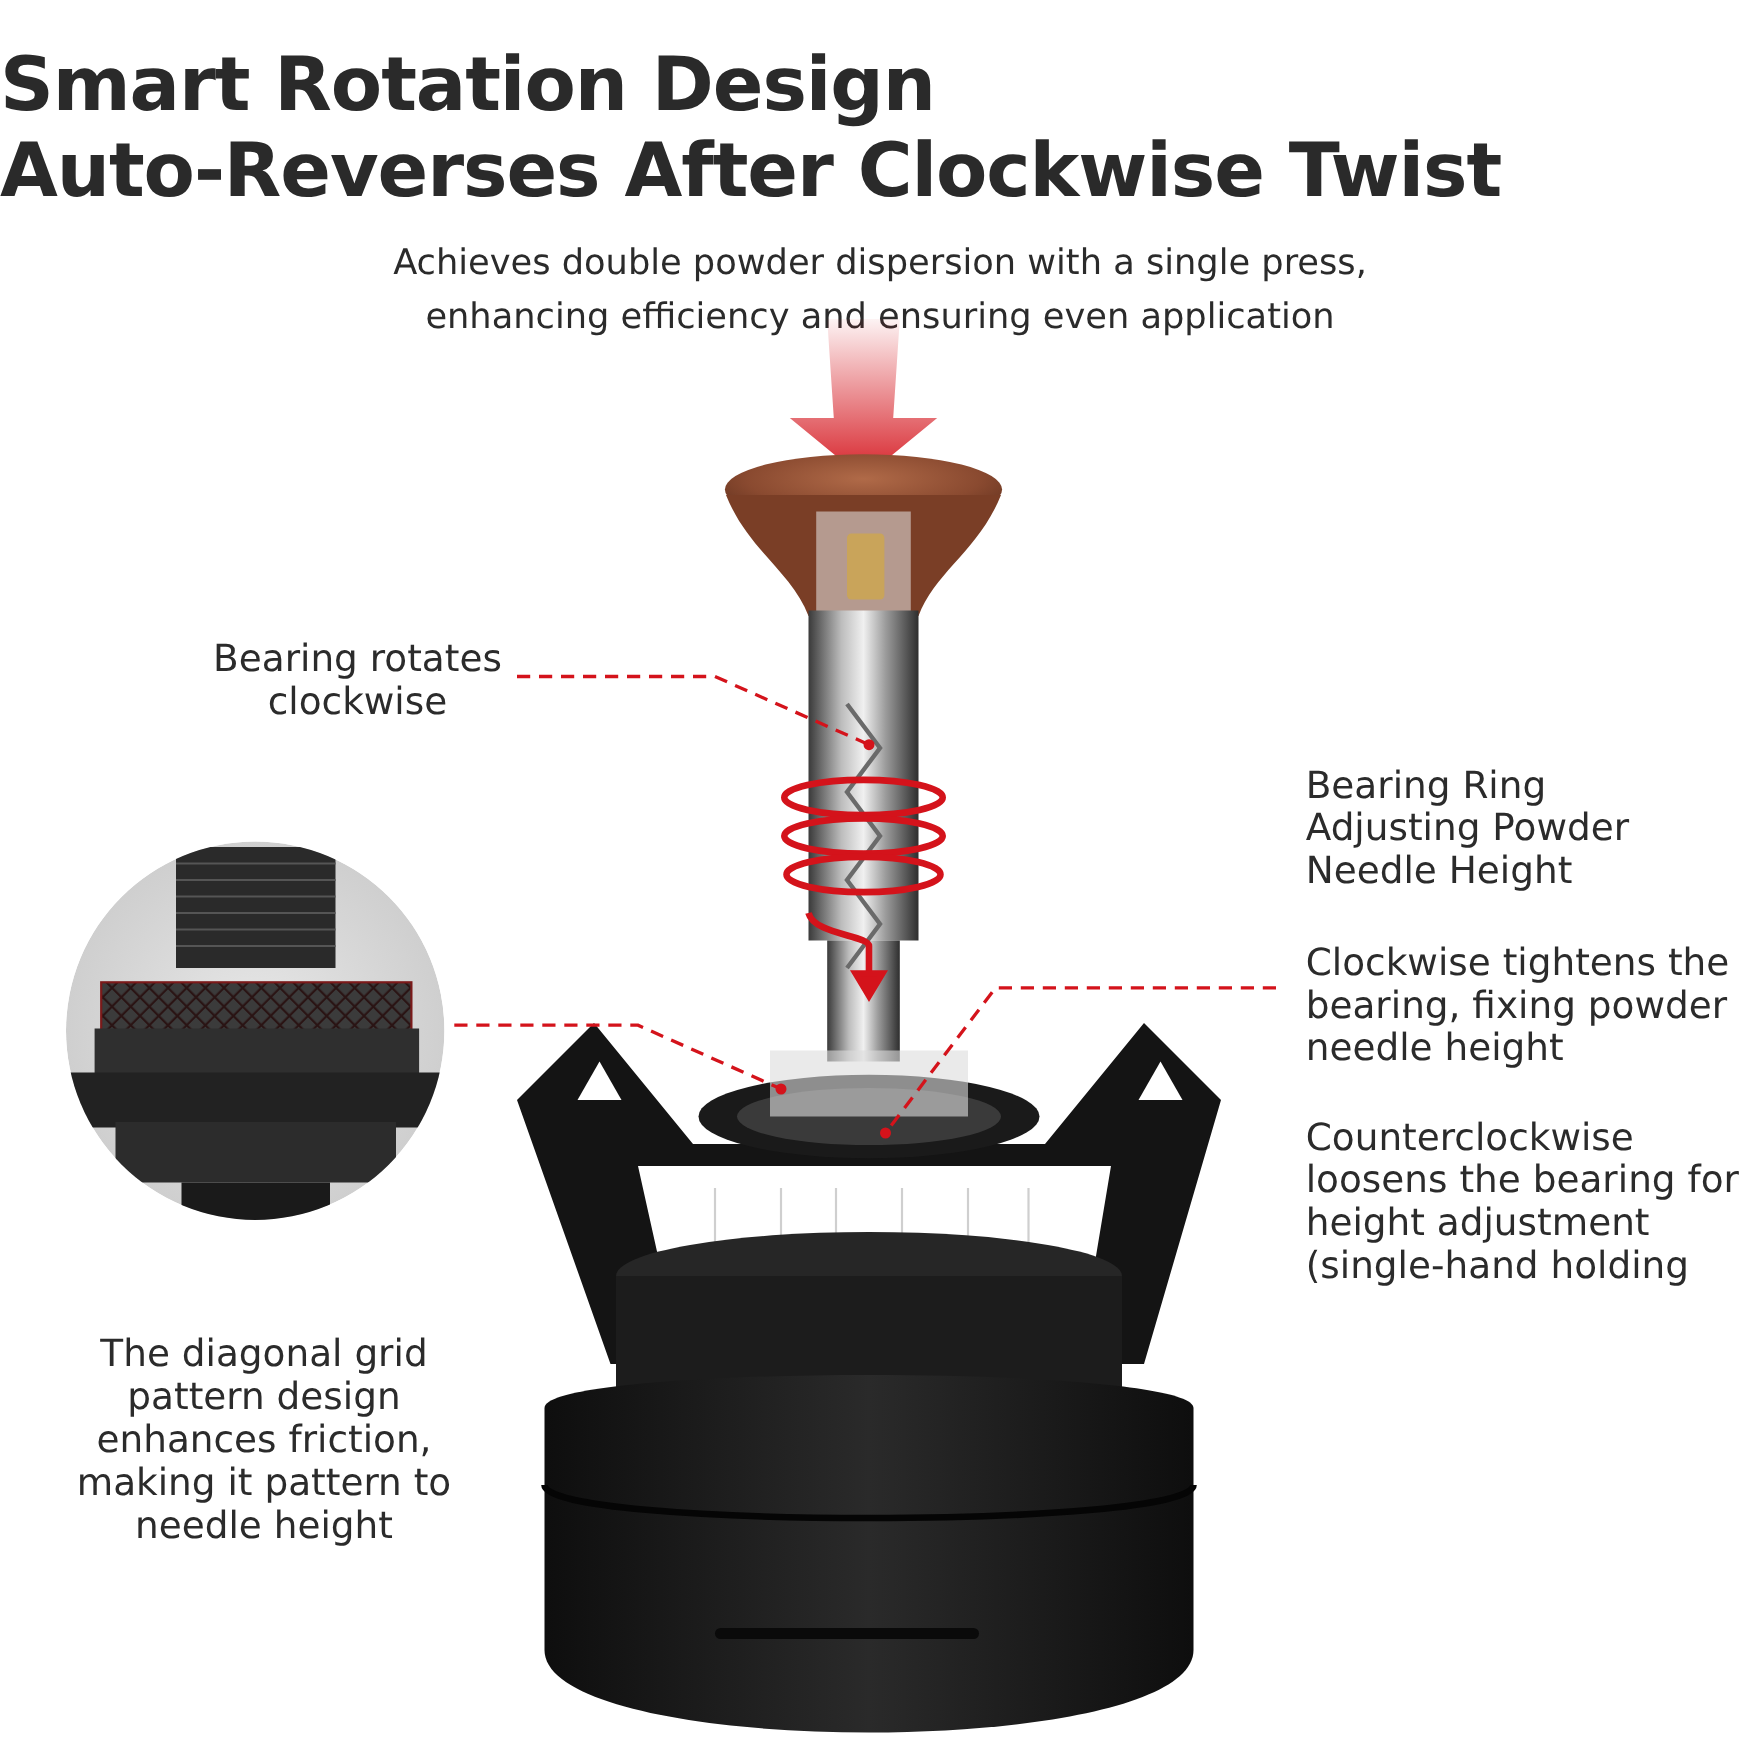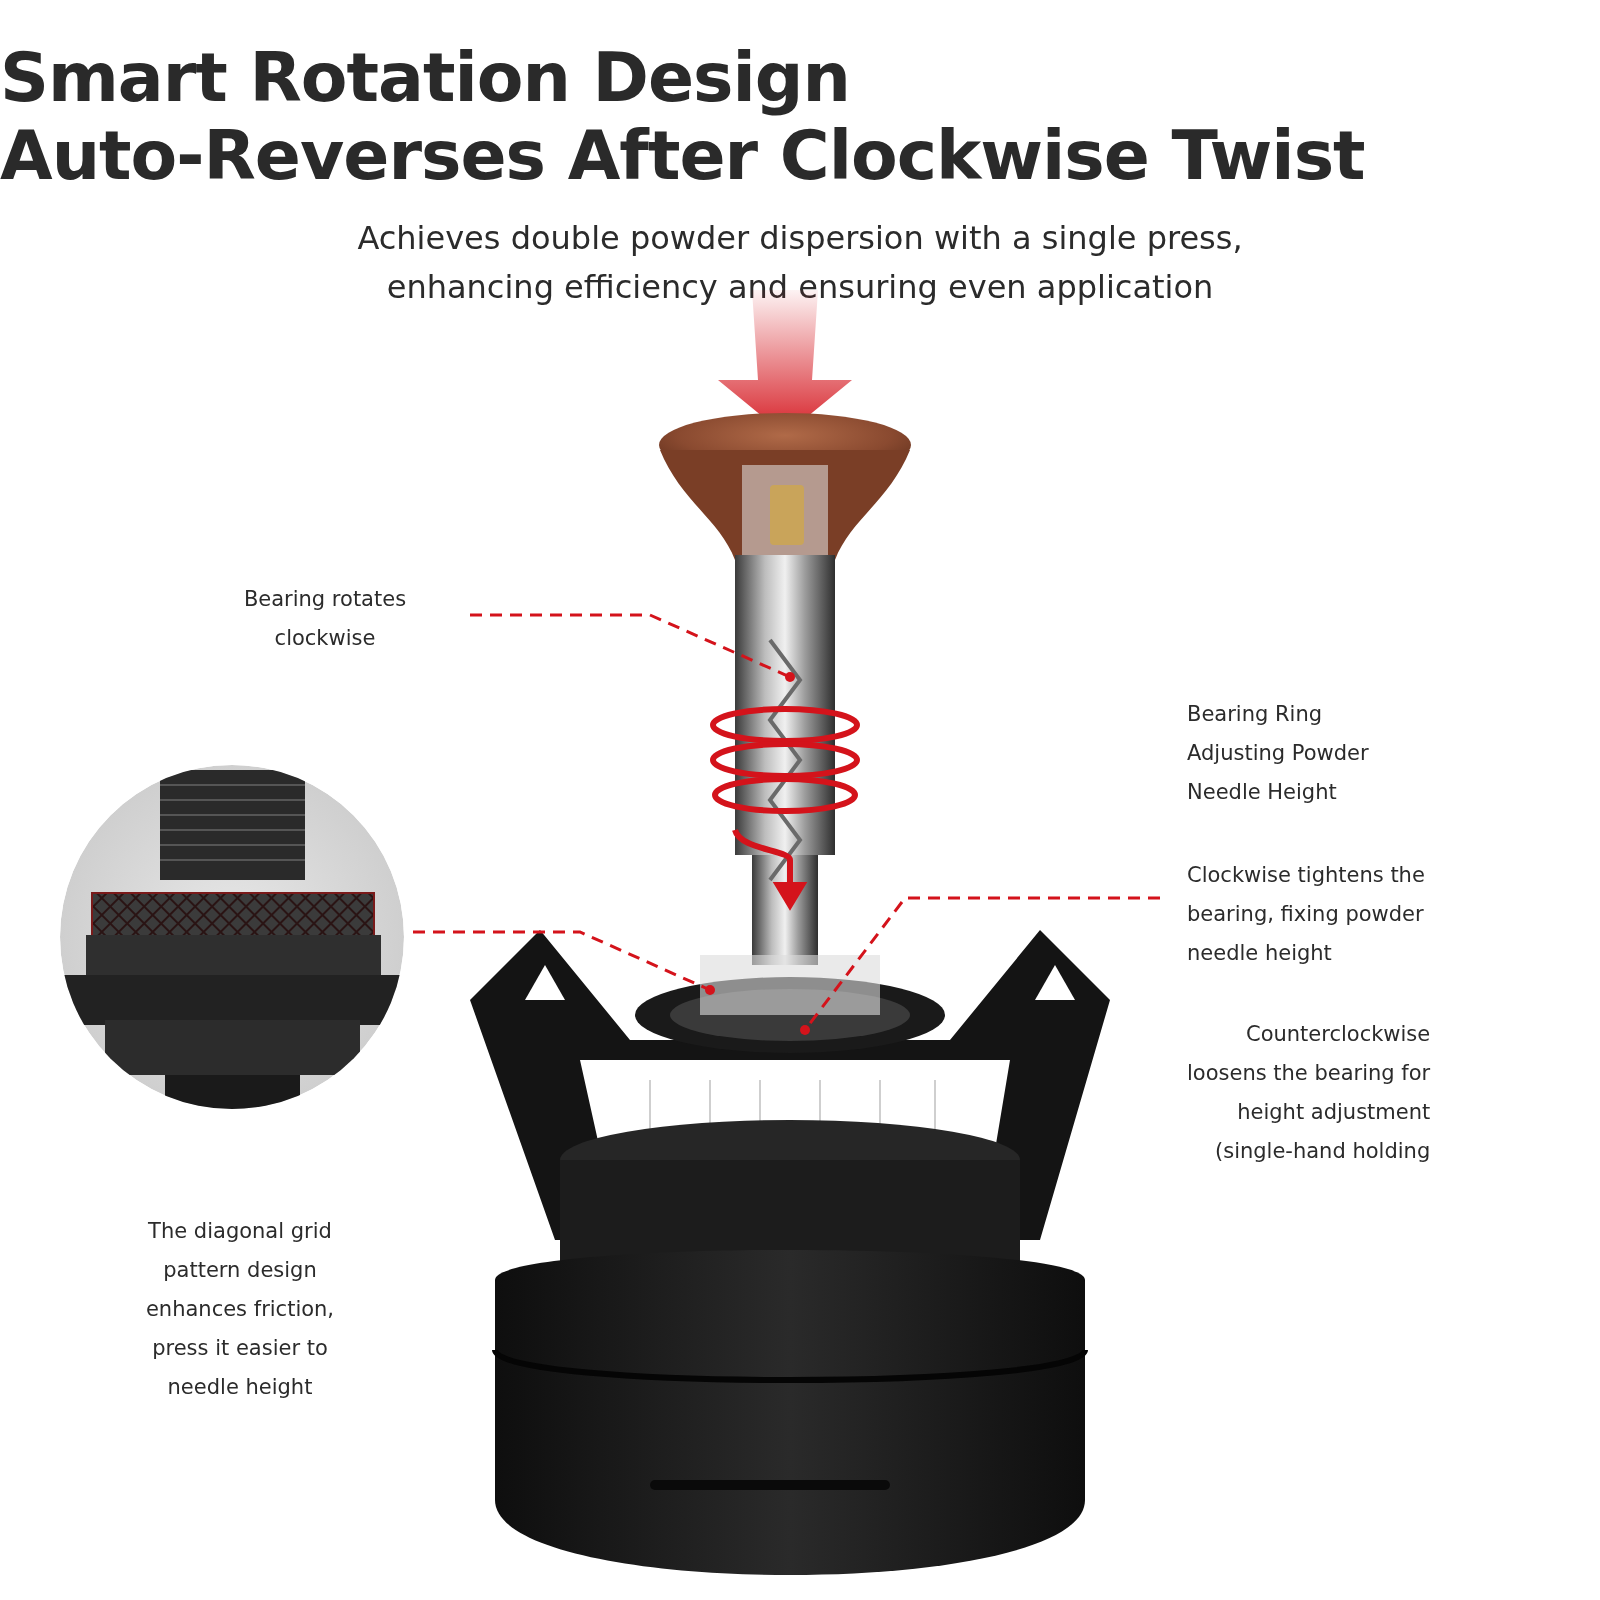--- a/index.html
+++ b/index.html
@@ -3,21 +3,21 @@
   <meta charset="utf-8">
   <style>
     html, body { margin: 0; padding: 0; background: #ffffff; }
     body { width: 1600px; height: 1600px; position: relative; overflow: hidden; font-family: "DejaVu Sans", sans-serif; color: #2b2b2b; }
     .title { position: absolute; left: 0; width: 1600px; font-family: "DejaVu Sans", sans-serif; font-weight: bold; color: #2a2a2a; letter-spacing: -1px; }
     .title.l1 { top: 38px; font-size: 68px; line-height: 80px; }
     .title.l2 { top: 116px; font-size: 68px; line-height: 80px; }
     .subtitle { position: absolute; left: 0; width: 1600px; text-align: center; font-size: 32px; line-height: 49px; color: #2b2b2b; font-weight: normal; }
     .subtitle.l1 { top: 214px; }
     .subtitle.l2 { top: 263px; }
-    .label { position: absolute; font-size: 21px; line-height: 39px; color: #2b2b2b; }
+    .label { position: absolute; font-size: 34px; line-height: 39px; color: #2b2b2b; }
     .label span { display: block; }
     .left-center { text-align: center; }
     svg.art { position: absolute; left: 0; top: 0; }
   </style>
 </head>
 <body>
 
 <div class="title l1">Smart Rotation Design</div>
 <div class="title l2">Auto-Reverses After Clockwise Twist</div>
 <div class="subtitle l1">Achieves double powder dispersion with a single press,</div>
@@ -146,26 +146,26 @@
   <span>Adjusting Powder</span>
   <span>Needle Height</span>
 </div>
 
 <div class="label" style="left:1187px; top:856px;">
   <span>Clockwise tightens the</span>
   <span>bearing, fixing powder</span>
   <span>needle height</span>
 </div>
 
-<div class="label" style="left:1187px; top:1015px;text-align:right;">
+<div class="label" style="left:1187px; top:1015px;">
   <span>Counterclockwise</span>
   <span>loosens the bearing for</span>
   <span>height adjustment</span>
   <span>(single-hand holding</span>
 </div>
 
 <div class="label left-center" style="left:55px; top:1212px; width:370px;">
   <span>The diagonal grid</span>
   <span>pattern design</span>
   <span>enhances friction,</span>
-  <span>press it easier to</span>
+  <span>making it pattern to</span>
   <span>needle height</span>
 </div>
 
 </body></html>

